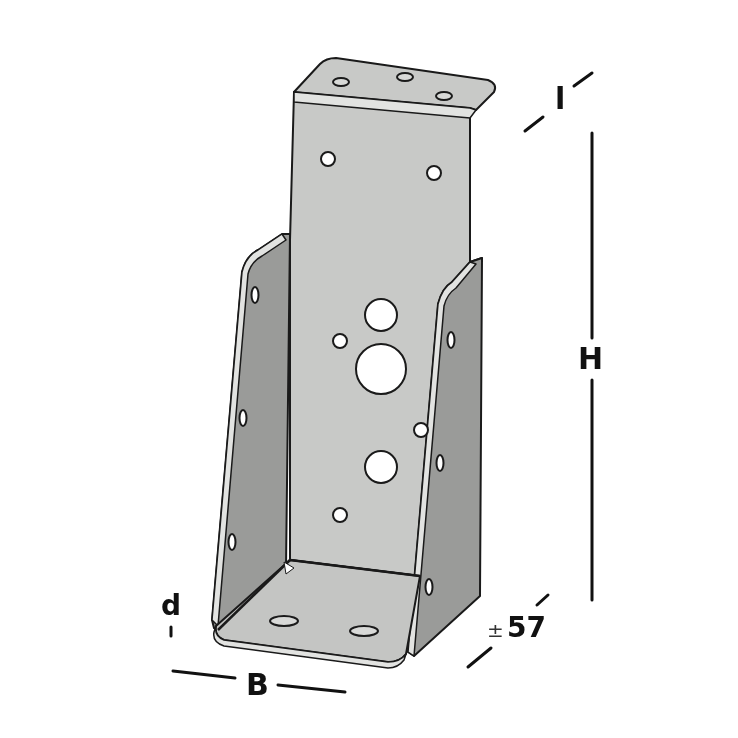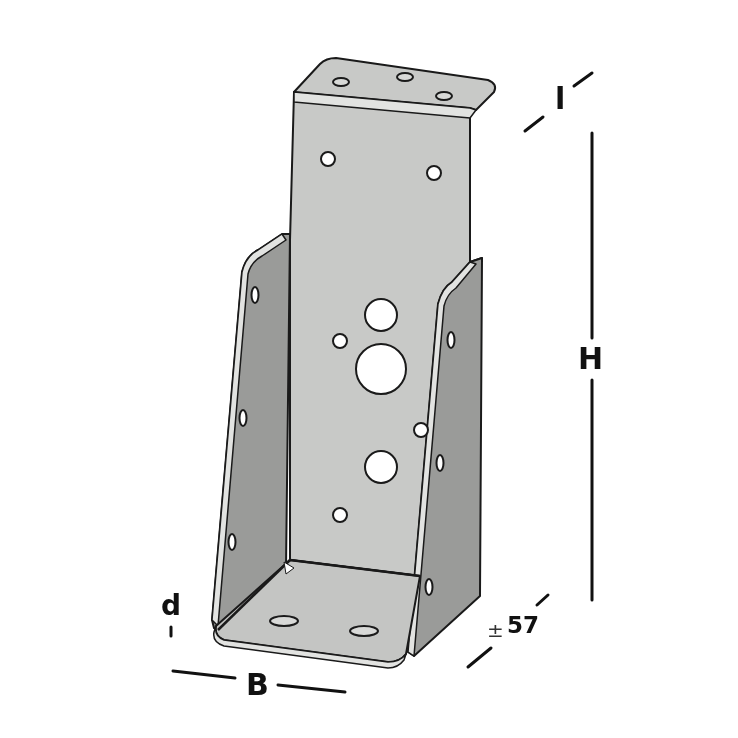--- a/index.html
+++ b/index.html
@@ -26,21 +26,21 @@
       font-family: "DejaVu Sans", "Liberation Sans", sans-serif;
       font-weight: bold;
       color: #111111;
       line-height: 1;
       white-space: nowrap;
     }
     .lbl-l { left: 555px; top: 84px; font-size: 30px; }
     .lbl-H { left: 578px; top: 344px; font-size: 30px; }
     .lbl-d { left: 161px; top: 592px; font-size: 28px; }
     .lbl-B { left: 246px; top: 670px; font-size: 30px; }
-    .lbl-57 { left: 507px; top: 614px; font-size: 23px; }
+    .lbl-57 { left: 507px; top: 614px; font-size: 28px; }
     .lbl-pm {
       position: absolute;
       left: 487px; top: 618px;
       font-size: 20px;
       font-weight: normal;
       color: #333333;
       font-family: "DejaVu Sans", sans-serif;
     }
   </style>
 </head>

